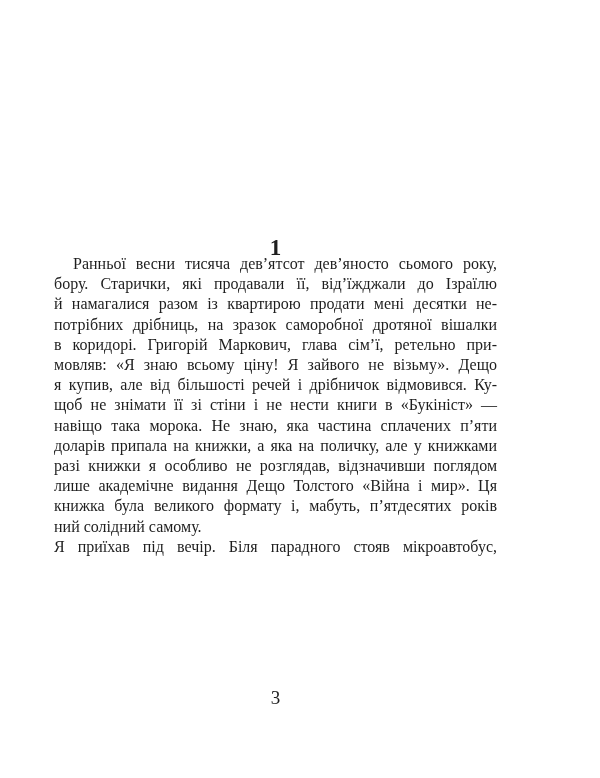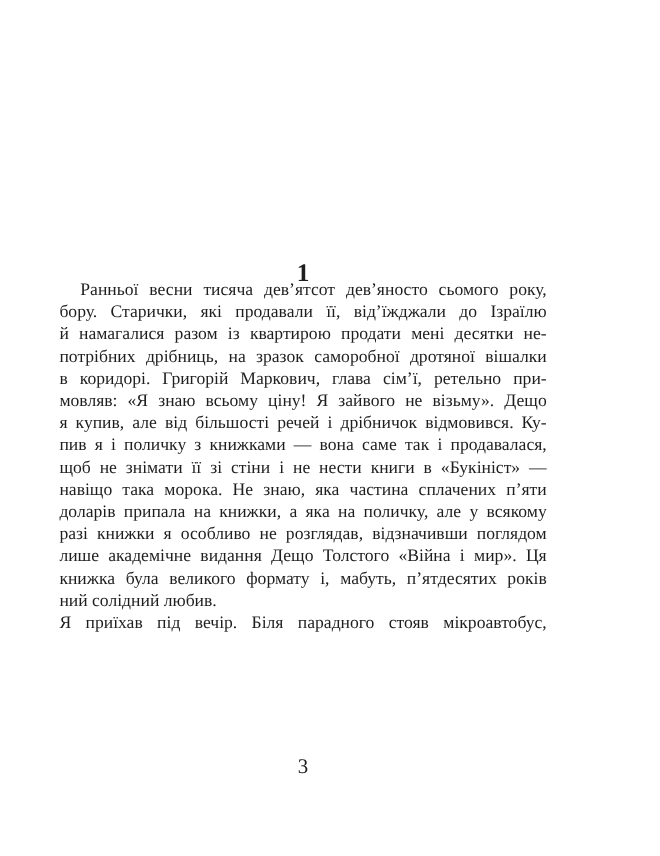--- a/index.html
+++ b/index.html
@@ -61,25 +61,24 @@
   <div class="chapter-number">1</div>
 
   <div class="text-block" id="text-block">
       <div class="text-line indent">Ранньої весни тисяча дев’ятсот дев’яносто сьомого року,</div>
       <div class="text-line">бору. Старички, які продавали її, від’їжджали до Ізраїлю</div>
       <div class="text-line">й намагалися разом із квартирою продати мені десятки не-</div>
       <div class="text-line">потрібних дрібниць, на зразок саморобної дротяної вішалки</div>
       <div class="text-line">в коридорі. Григорій Маркович, глава сім’ї, ретельно при-</div>
       <div class="text-line">мовляв: «Я знаю всьому ціну! Я зайвого не візьму». Дещо</div>
       <div class="text-line">я купив, але від більшості речей і дрібничок відмовився. Ку-</div>
-      <div class="text-line">пив я і поличку з книжками — вона саме так і продавалася,</div>
       <div class="text-line">щоб не знімати її зі стіни і не нести книги в «Букініст» —</div>
       <div class="text-line">навіщо така морока. Не знаю, яка частина сплачених п’яти</div>
-      <div class="text-line">доларів припала на книжки, а яка на поличку, але у всякому</div>
+      <div class="text-line">доларів припала на книжки, а яка на поличку, але у книжками</div>
       <div class="text-line">разі книжки я особливо не розглядав, відзначивши поглядом</div>
       <div class="text-line">лише академічне видання Дещо Толстого «Війна і мир». Ця</div>
       <div class="text-line">книжка була великого формату і, мабуть, п’ятдесятих років</div>
-      <div class="text-line ragged">ний солідний любив.</div>
+      <div class="text-line ragged">ний солідний самому.</div>
       <div class="text-line">Я приїхав під вечір. Біля парадного стояв мікроавтобус,</div>
     </div>
 
   <div class="page-number">3</div>
 </div>
 
 </body></html>

